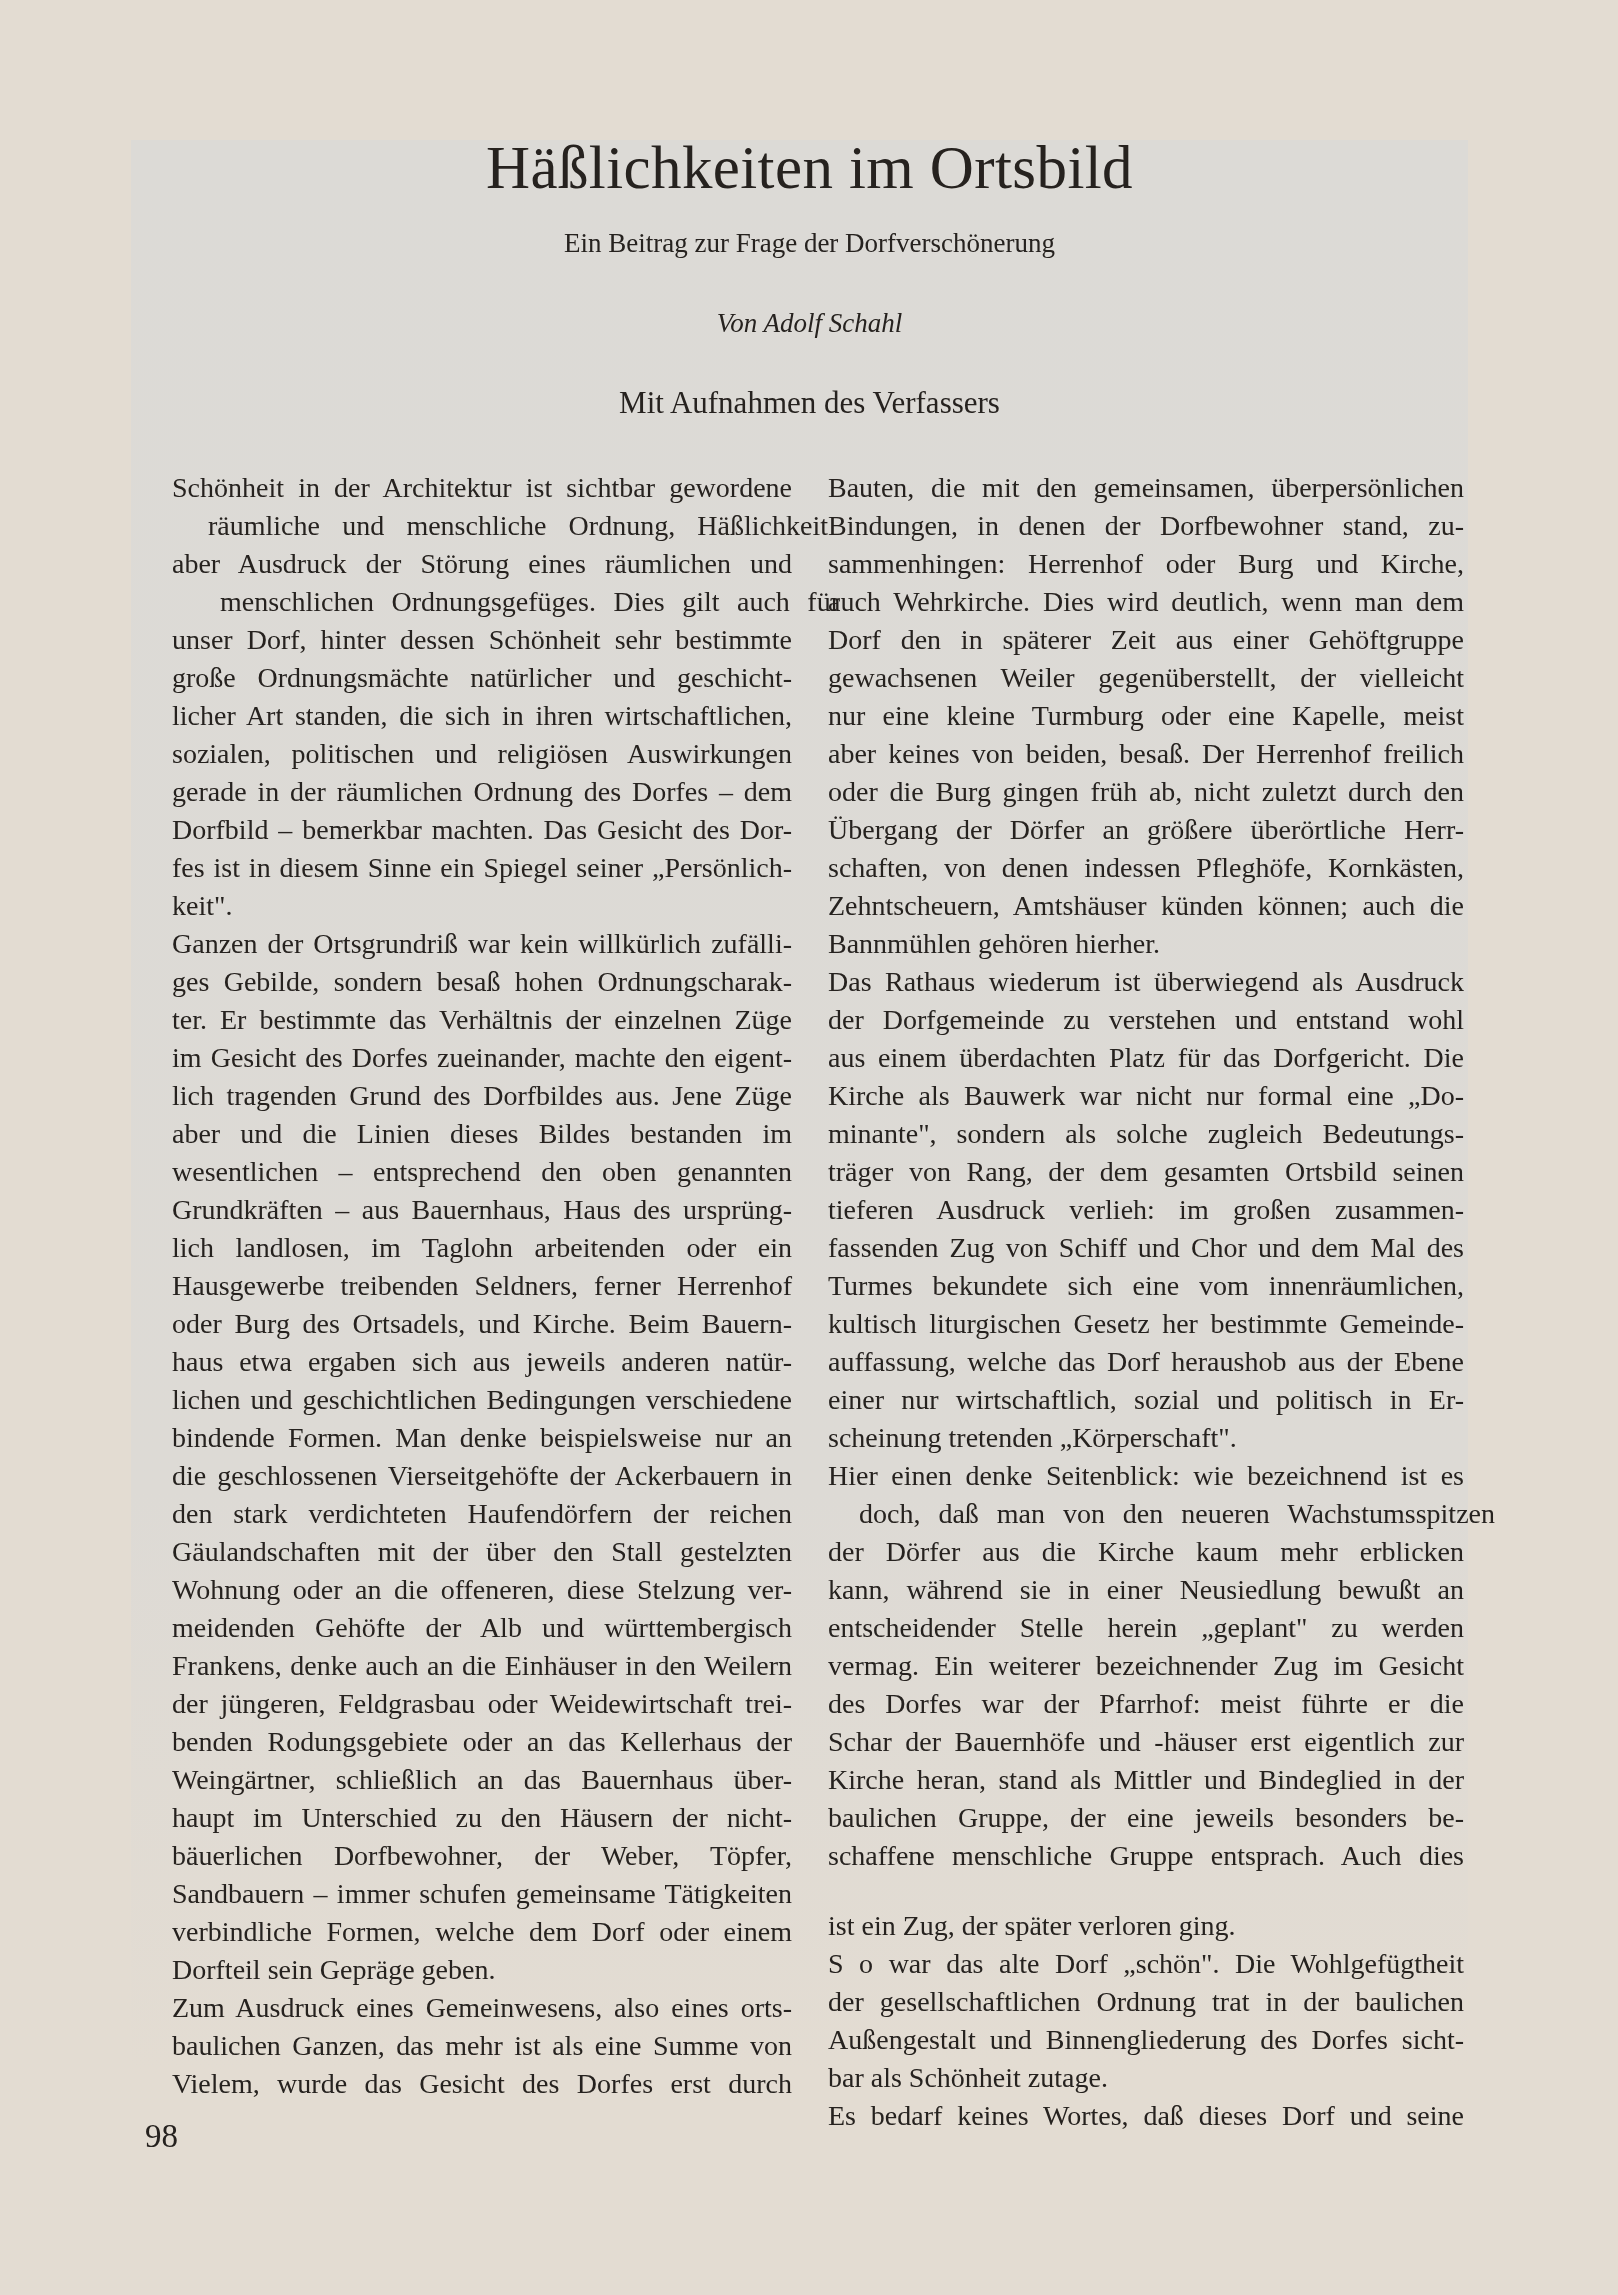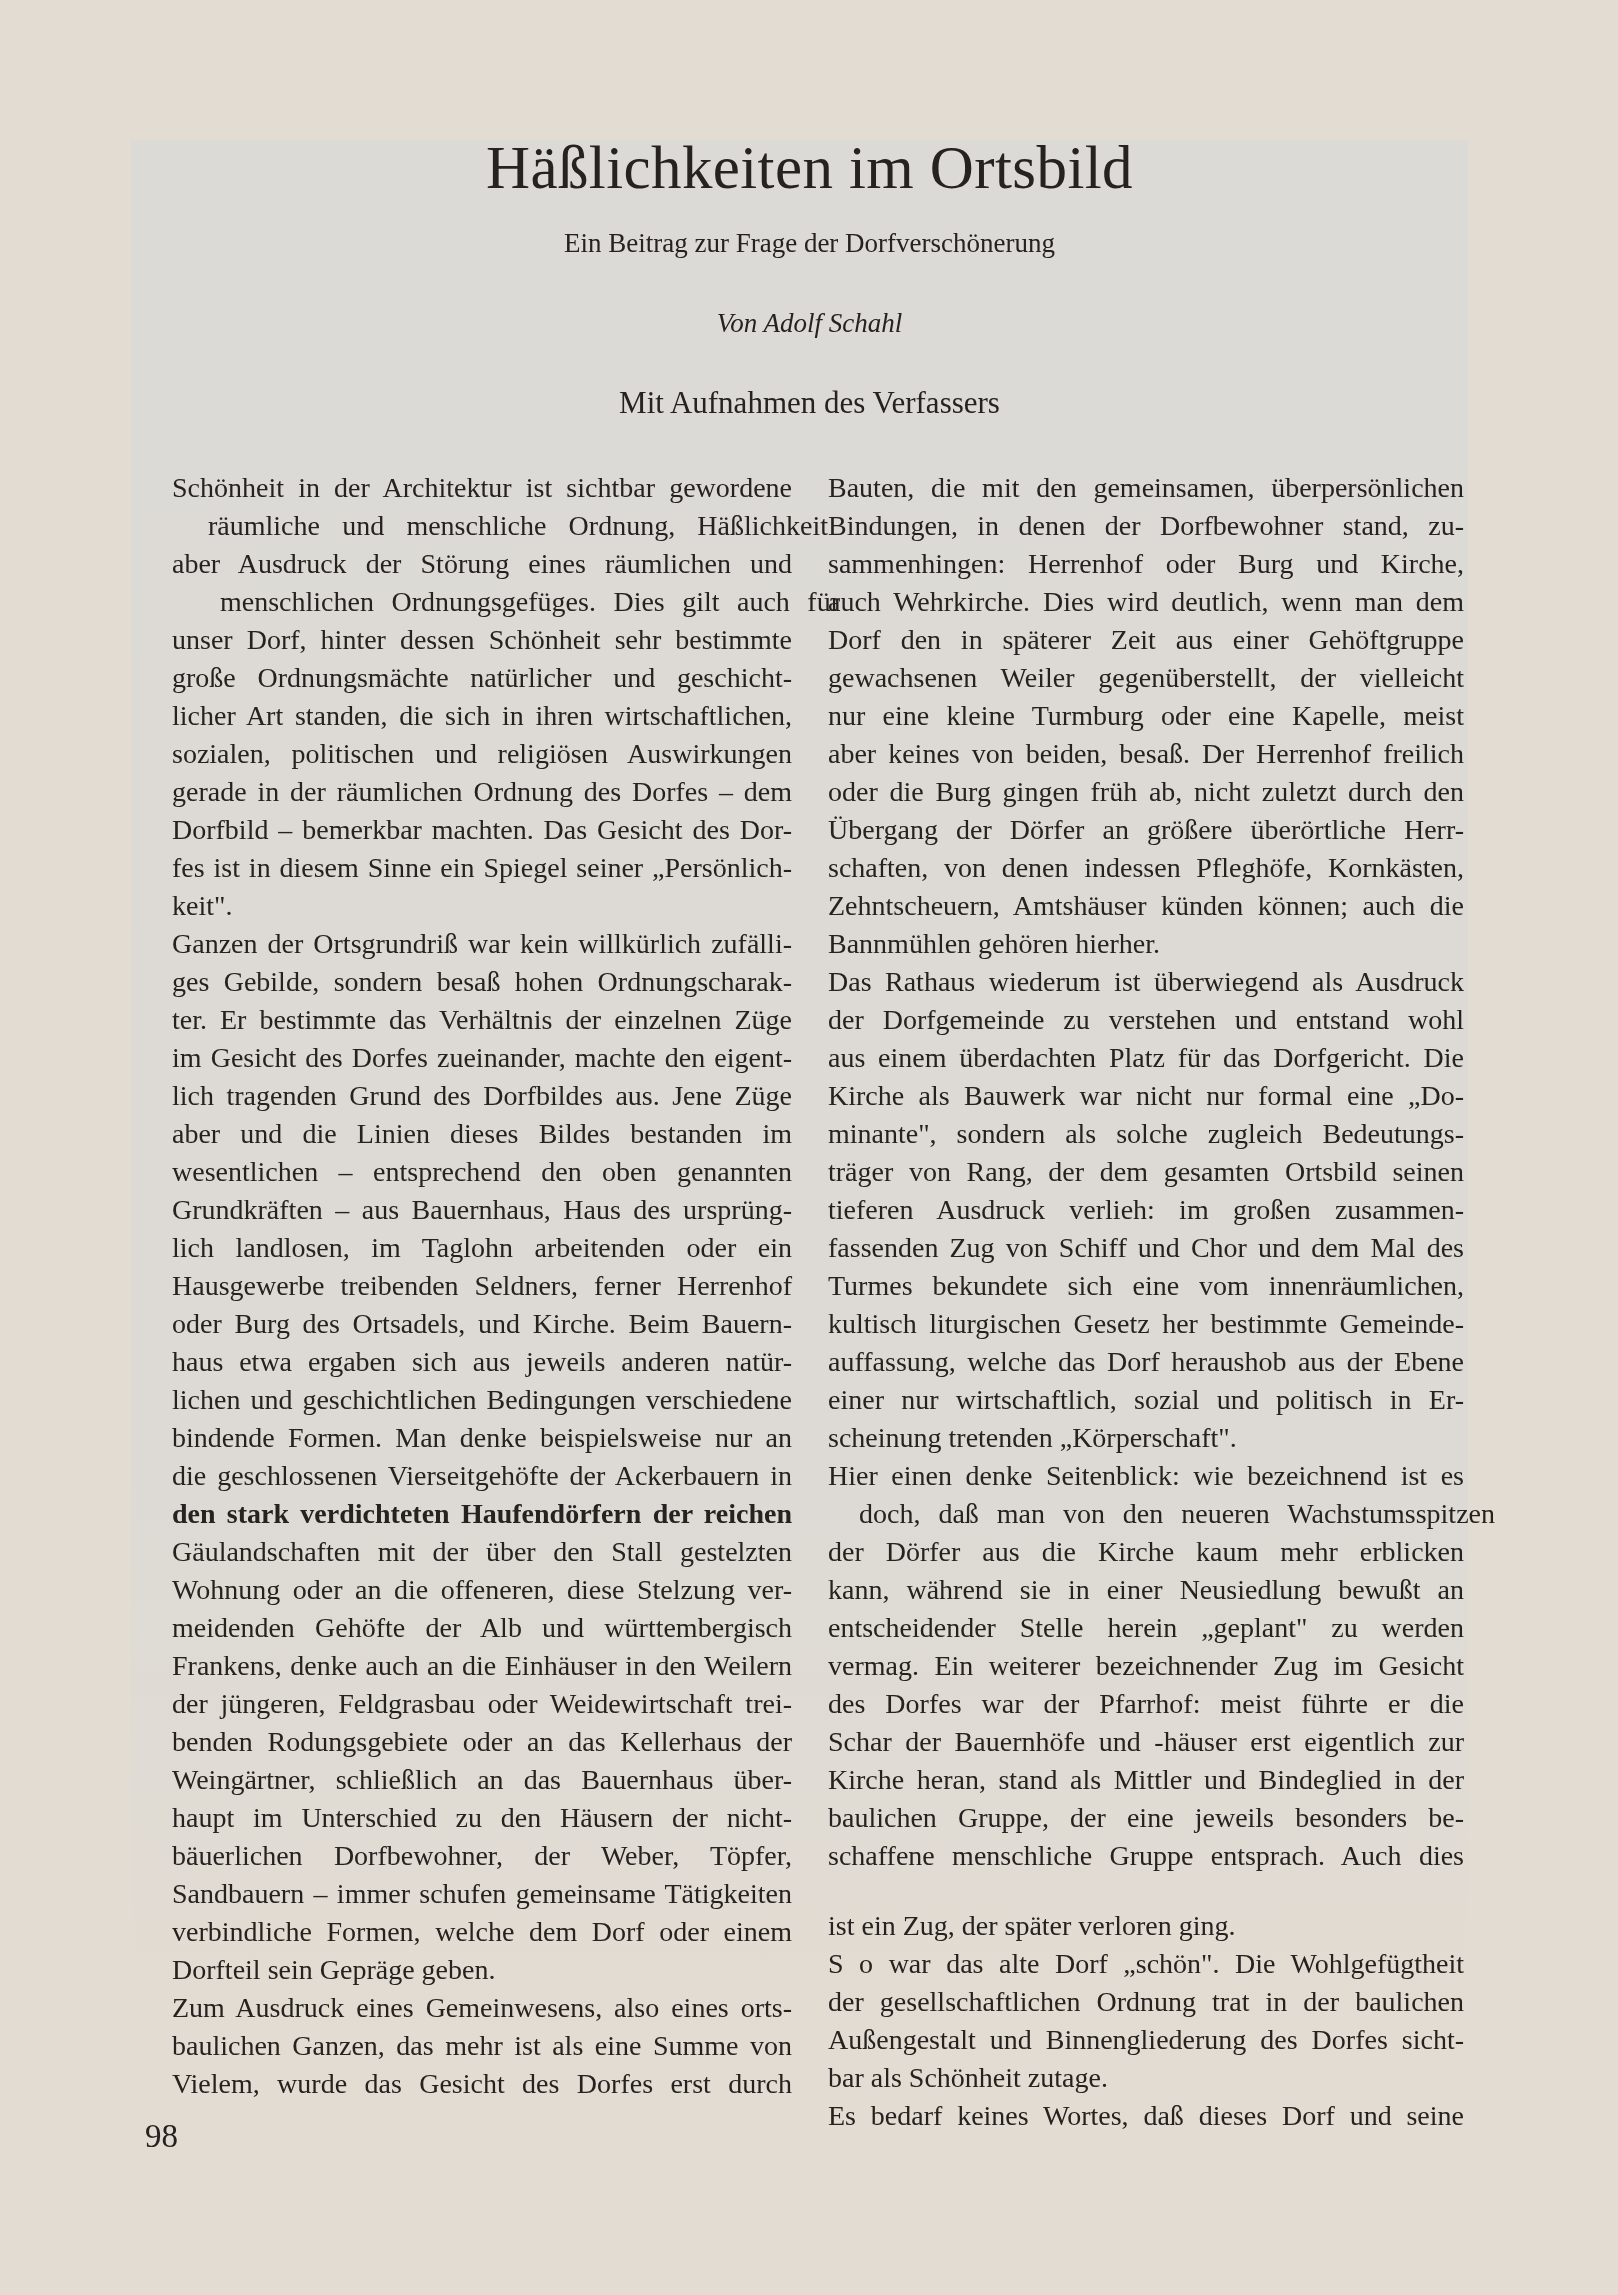--- a/index.html
+++ b/index.html
@@ -76,21 +76,21 @@
     <span class="line" style="width: 620px;">aber und die Linien dieses Bildes bestanden im</span>
     <span class="line" style="width: 620px;">wesentlichen – entsprechend den oben genannten</span>
     <span class="line" style="width: 620px;">Grundkräften – aus Bauernhaus, Haus des ursprüng-</span>
     <span class="line" style="width: 620px;">lich landlosen, im Taglohn arbeitenden oder ein</span>
     <span class="line" style="width: 620px;">Hausgewerbe treibenden Seldners, ferner Herrenhof</span>
     <span class="line" style="width: 620px;">oder Burg des Ortsadels, und Kirche. Beim Bauern-</span>
     <span class="line" style="width: 620px;">haus etwa ergaben sich aus jeweils anderen natür-</span>
     <span class="line" style="width: 620px;">lichen und geschichtlichen Bedingungen verschiedene</span>
     <span class="line" style="width: 620px;">bindende Formen. Man denke beispielsweise nur an</span>
     <span class="line" style="width: 620px;">die geschlossenen Vierseitgehöfte der Ackerbauern in</span>
-    <span class="line" style="width: 620px; font-weight: bold;">den stark verdichteten Haufendörfern der reichen</span>
+    <span class="line" style="width: 620px;">den stark verdichteten Haufendörfern der reichen</span>
     <span class="line" style="width: 620px;">Gäulandschaften mit der über den Stall gestelzten</span>
     <span class="line" style="width: 620px;">Wohnung oder an die offeneren, diese Stelzung ver-</span>
     <span class="line" style="width: 620px;">meidenden Gehöfte der Alb und württembergisch</span>
     <span class="line" style="width: 620px;">Frankens, denke auch an die Einhäuser in den Weilern</span>
     <span class="line" style="width: 620px;">der jüngeren, Feldgrasbau oder Weidewirtschaft trei-</span>
     <span class="line" style="width: 620px;">benden Rodungsgebiete oder an das Kellerhaus der</span>
     <span class="line" style="width: 620px;">Weingärtner, schließlich an das Bauernhaus über-</span>
     <span class="line" style="width: 620px;">haupt im Unterschied zu den Häusern der nicht-</span>
     <span class="line" style="width: 620px;">bäuerlichen Dorfbewohner, der Weber, Töpfer,</span>
     <span class="line" style="width: 620px;">Sandbauern – immer schufen gemeinsame Tätigkeiten</span>

